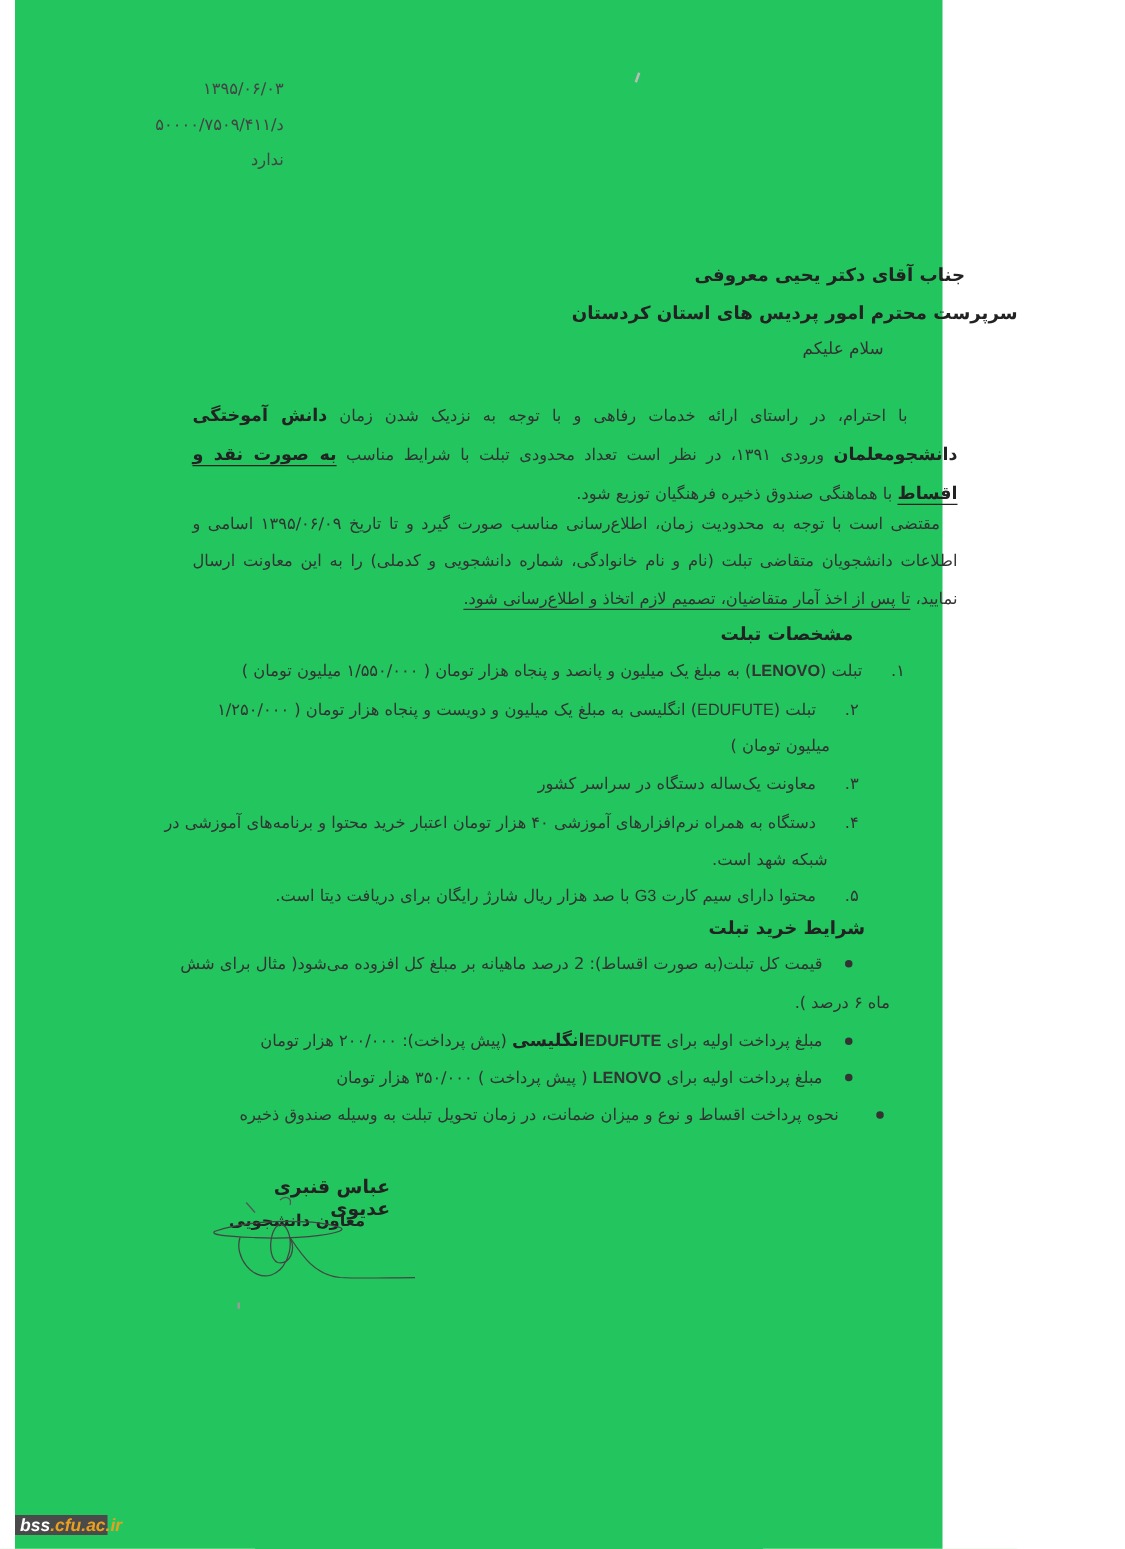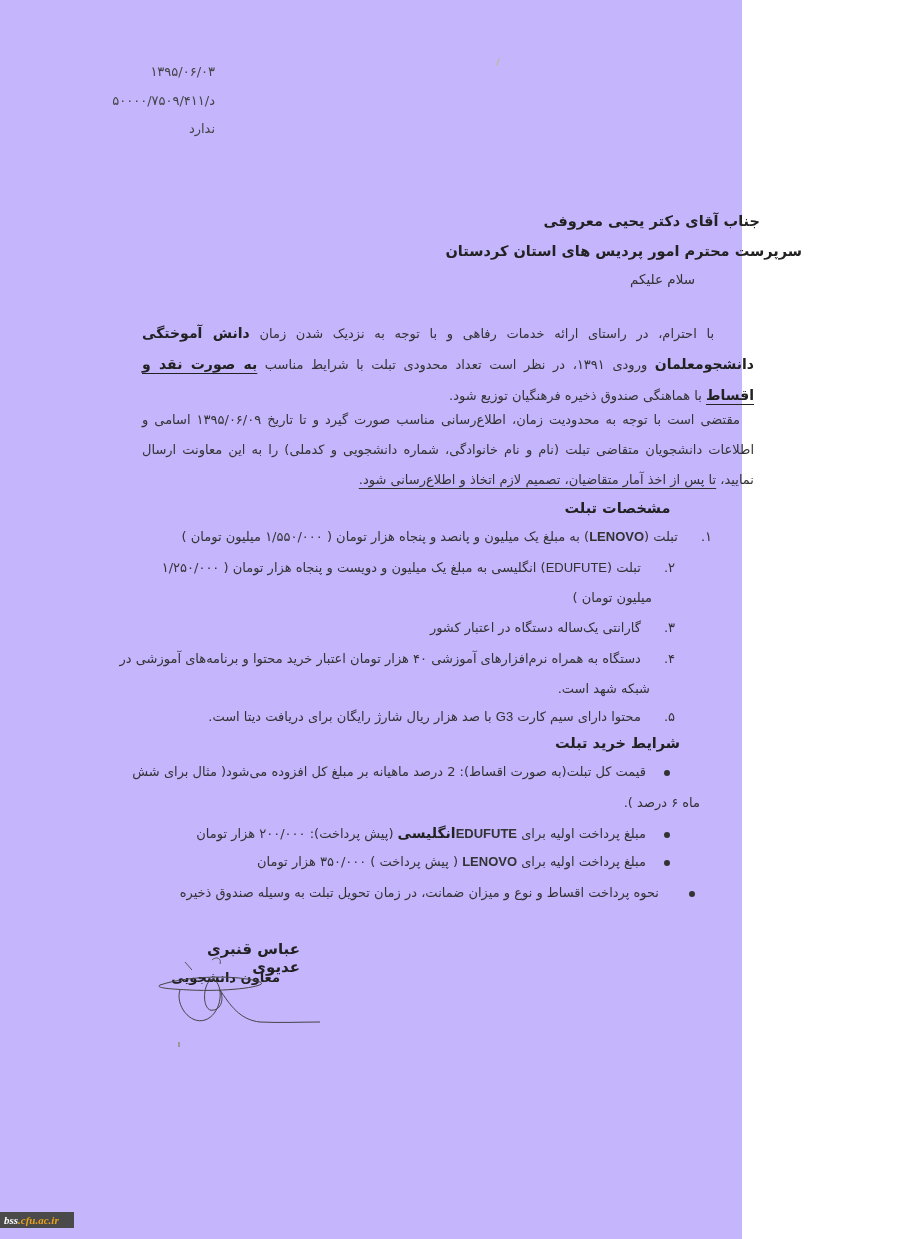--- a/index.html
+++ b/index.html
@@ -10,23 +10,23 @@
     body {
       width: 900px;
       height: 1239px;
       position: relative;
       overflow: hidden;
       font-family: "DejaVu Sans", sans-serif;
       color: #333333;
     }
     .page {
       position: absolute;
-      left: 0; top: 0;
+      left: 12px; top: 0;
       width: 742px; height: 1239px;
-      background: #c4b5fd;
+      background: #22c55e;
     }
     .abs { position: absolute; }
     .rtl { direction: rtl; unicode-bidi: embed; }
     .meta {
       font-size: 13px;
       color: #444;
       text-align: right;
     }
     .addr {
       font-weight: bold;
@@ -80,24 +80,24 @@
     .sig-title {
       font-weight: bold;
       font-size: 13px;
       color: #222;
     }
     .watermark {
       position: absolute;
       left: 0; top: 1212px;
       width: 74px; height: 16px;
       background: #4a4a4a;
-      font-family: Liberation Serif, serif;
+      font-family: Liberation Sans, sans-serif;
       font-style: italic;
       font-weight: bold;
-      font-size: 11px;
+      font-size: 14px;
       line-height: 16px;
       padding-left: 4px;
       box-sizing: border-box;
       white-space: nowrap;
     }
     .wm-a { color: #ffffff; }
     .wm-b { color: #e8a020; }
   </style>
 </head>
 <body>
@@ -129,21 +129,21 @@
   </div>
 
   <div class="abs list-line rtl" style="left:140px; top:553px; width:535px;">
     <span class="num">۲.</span>
     <span>تبلت (</span><span class="latin">EDUFUTE</span><span>) انگلیسی به مبلغ یک میلیون و دویست و پنجاه هزار تومان ( ۱/۲۵۰/۰۰۰</span>
   </div>
   <div class="abs list-line rtl" style="left:540px; top:583px; width:112px;">میلیون تومان )</div>
 
   <div class="abs list-line rtl" style="left:400px; top:613px; width:275px;">
     <span class="num">۳.</span>
-    <span>گارانتی یک‌ساله دستگاه در اعتبار کشور</span>
+    <span>معاونت یک‌ساله دستگاه در سراسر کشور</span>
   </div>
 
   <div class="abs list-line rtl" style="left:130px; top:644px; width:545px;">
     <span class="num">۴.</span>
     <span>دستگاه به همراه نرم‌افزارهای آموزشی ۴۰ هزار تومان اعتبار خرید محتوا و برنامه‌های آموزشی در</span>
   </div>
   <div class="abs list-line rtl" style="left:600px; top:674px; width:50px;">شبکه شهد است.</div>
 
   <div class="abs list-line rtl" style="left:200px; top:702px; width:475px;">
     <span class="num">۵.</span>

